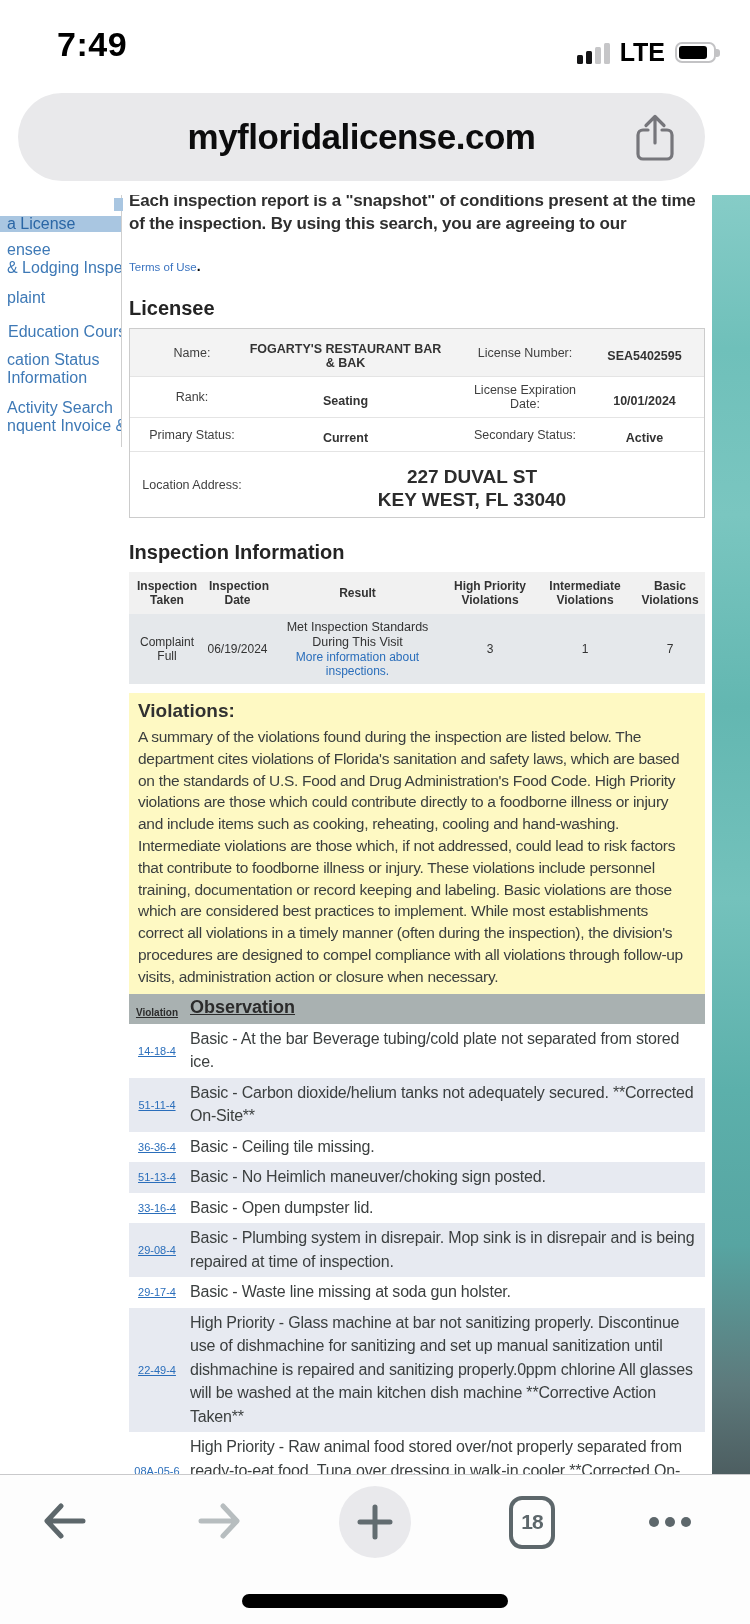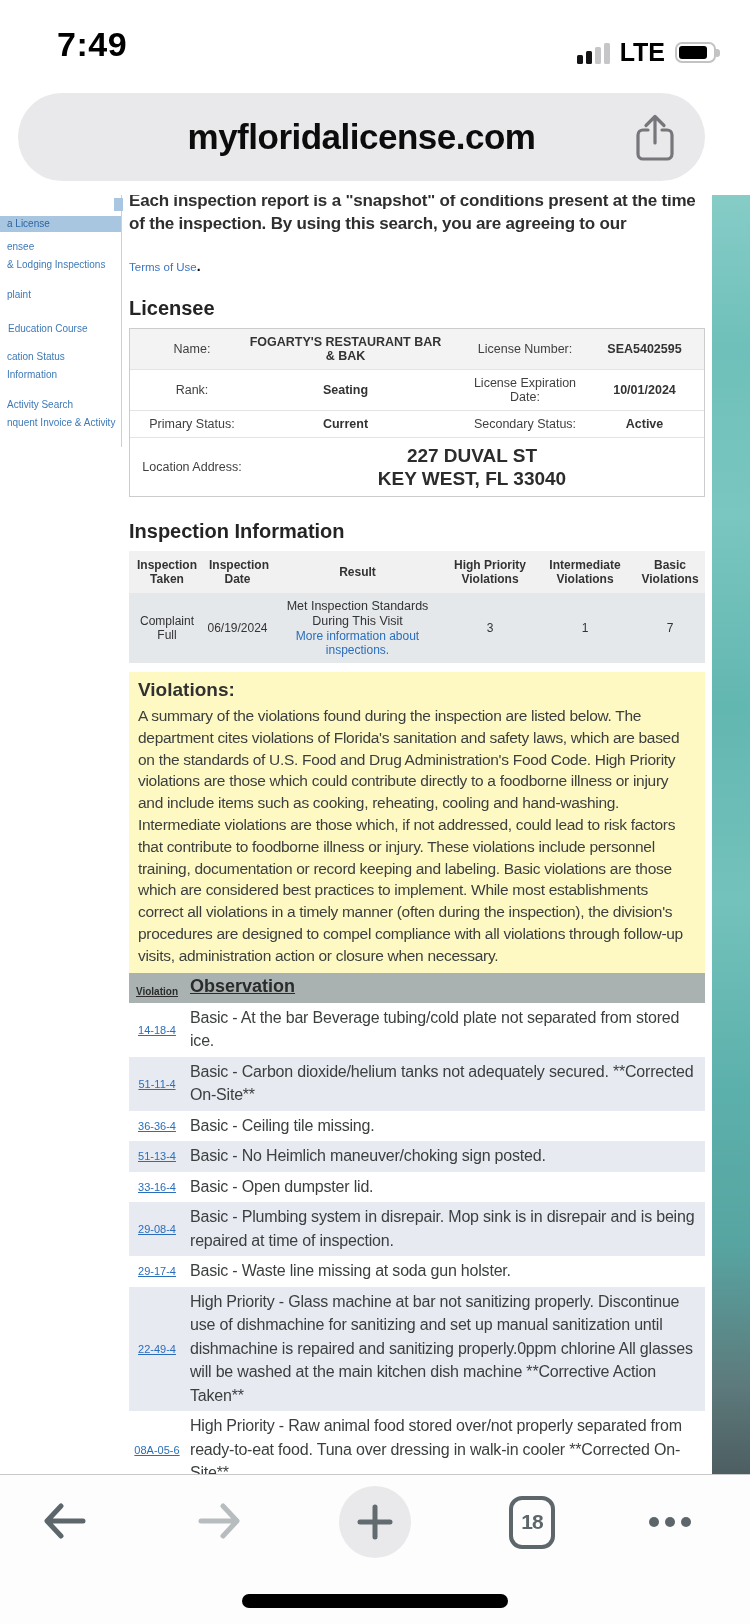--- a/index.html
+++ b/index.html
@@ -27,38 +27,38 @@
   .url-text { font-size:35px; font-weight:700; color:#0c0c0d; letter-spacing:-.5px; }
   .share-button { position:absolute; right:28px; top:20px; width:44px; height:50px; background:none; border:none; cursor:pointer; }
   
   .content { position:absolute; top:195px; left:0; width:750px; height:1279px; background:#fff; overflow:hidden; }
   .teal-strip { position:absolute; left:712px; top:0; width:38px; height:100%;
     background:linear-gradient(180deg,#86ccc7 0%,#6fc0ba 12%,#7ac6c0 25%,#63b7b1 40%,#74c2bc 55%,#5cb0ab 70%,#57a5a2 82%,#5d7a7c 93%,#4d5e61 100%); }
   .side-divider { position:absolute; left:121px; top:0; width:1px; height:252px; background:#cfcfcf; }
   .highlight-frag { position:absolute; left:114px; top:3px; width:9px; height:13px; background:#a9c6e1; }
   
   .sidebar { position:absolute; left:0; top:0; width:121px; height:260px; }
-  .side-item { position:absolute; left:0; width:121px; font-size:10px; color:#3e79b6; padding-left:7px; white-space:nowrap; overflow:hidden; cursor:pointer; }
+  .side-item { position:absolute; left:0; width:121px; font-size:16px; color:#3e79b6; padding-left:7px; white-space:nowrap; overflow:hidden; cursor:pointer; }
   .side-item.hl { background:#a9c6e1; color:#2a66a5; height:16px; line-height:16px; }
   .si0 { top:21px; } .si1 { top:46px; } .si2 { top:64px; } .si3 { top:94px; }
   .si4 { top:128px;padding-left:8px; } .si5 { top:156px; } .si6 { top:174px; } .si7 { top:204px; } .si8 { top:222px; }
   
   .main { position:absolute; left:129px; top:0; width:578px; }
   .intro { margin-top:-6px; width:580px; font-size:17px; font-weight:700; color:#2f2f2f; line-height:23px; letter-spacing:-.2px; }
   .terms-row { margin-top:23px; font-size:11.5px; }
   .terms-link { color:#3b74c0; cursor:pointer; }
   .terms-dot { color:#000; font-weight:700; font-size:14px; }
   .section-heading { margin:23px 0 8px 0; font-size:20px; font-weight:700; color:#242424; }
   
   .lic-table { width:576px; border:1px solid #cccccc;text-align:center; }
   .lrow { display:grid; grid-template-columns:116px 205px 140px 1fr; border-bottom:1px solid #e4e4e4; padding:6px 0; align-items:center; }
   .lrow:last-child { border-bottom:none; }
   .lrow.grey { background:#f3f3f3; }
   .llabel { font-size:12.5px; color:#3f3f3f; padding-left:8px; }
-  .lvalue { font-size:12.5px; font-weight:700; color:#333; padding-right:6px; }
+  .lvalue { font-size:12.5px; font-weight:700; color:#333; padding-right:6px;margin-top:7px; }
   .address { font-size:19px; font-weight:700; color:#2c2c2c; line-height:23px; }
   
   .insp-table { width:576px; }
   .ihead, .irow { display:grid; grid-template-columns:76px 65px 175px 90px 100px 1fr; align-items:center; text-align:center; }
   .ihead { background:#f1f1f1; font-size:12px; font-weight:700; color:#333; line-height:14px; padding:7px 0; }
   .ihead div { padding:0 4px; }
   .irow { background:#e5e8eb; font-size:12px; color:#333; padding:6px 0; }
   .result-line { font-size:12.5px; line-height:15px; color:#333; }
   .more-link { font-size:12px; color:#2a6ebb; cursor:pointer; }
   

